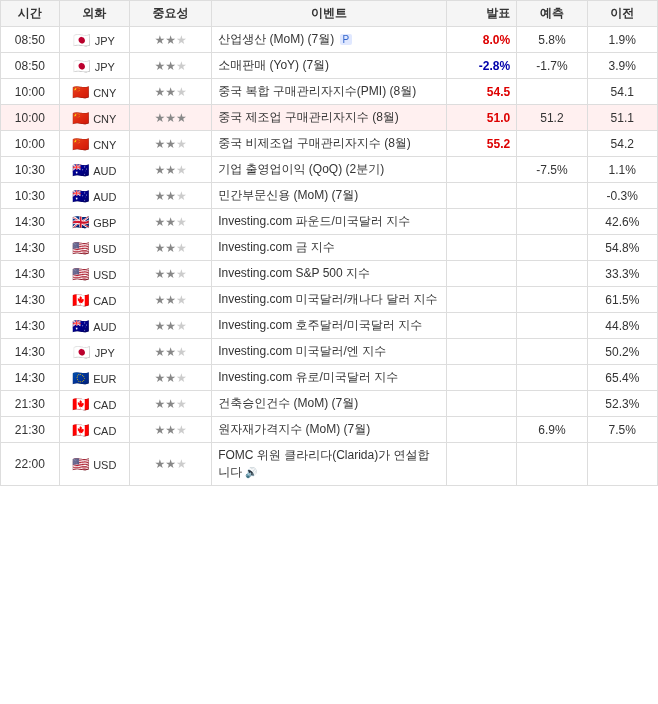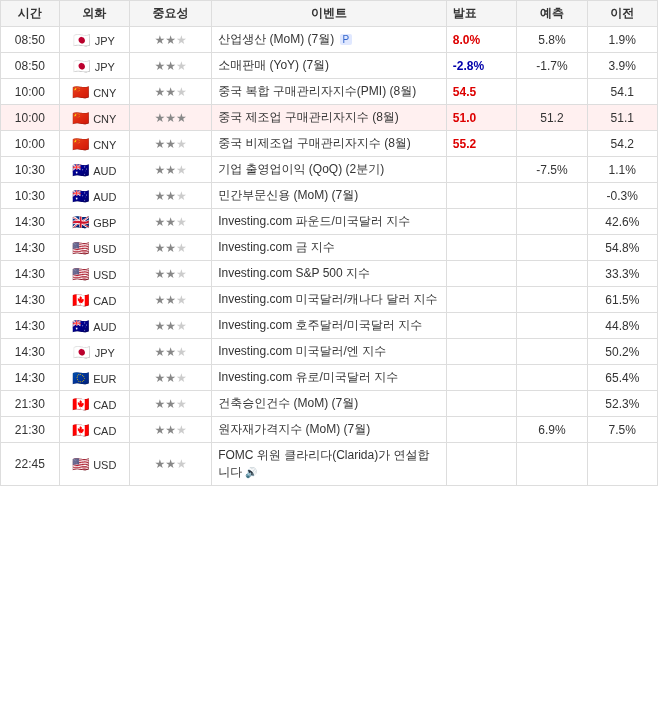--- a/index.html
+++ b/index.html
@@ -30,21 +30,21 @@
       font-weight: bold;
       font-size: 12px;
     }
     .highlight-row {
       background: #fff0f0;
     }
     .col-time { width: 50px; text-align: center; }
     .col-currency { width: 60px; text-align: center; }
     .col-importance { width: 70px; text-align: center; }
     .col-event { width: 200px; margin-top: 16px; }
-    .col-actual { width: 60px; text-align: left; font-weight: bold; }
+    .col-actual { width: 60px; text-align: right; font-weight: bold; }
     .col-forecast { width: 60px; text-align: center; }
     .col-previous { width: 60px; text-align: center; }
     .actual-positive { color: #d00; font-weight: bold; }
     .actual-negative { color: #00a; font-weight: bold; }
     .actual-neutral { color: #d00; font-weight: bold; }
     .allday-row td { background: #fafafa; }
     td.time-cell { color: #333; }
     .speaker-icon { color: #999; font-size: 10px; }
     .p-badge { background: #e0e8ff; color: #3366cc; border-radius: 2px; padding: 0 3px; font-size: 10px; margin-left: 2px; }
   </style>
@@ -203,21 +203,21 @@
       <tr>
         <td class="col-time time-cell">21:30</td>
         <td class="col-currency"><span style="font-size:14px;">🇨🇦</span> <span style="font-size:11px;">CAD</span></td>
         <td class="col-importance"><span><span style="color:#888;">★</span><span style="color:#888;">★</span><span style="color:#ccc;">★</span></span></td>
         <td class="col-event"><span>원자재가격지수 (MoM) (7월)</span></td>
         <td class="col-actual"></td>
         <td class="col-forecast"><span>6.9%</span></td>
         <td class="col-previous"><span>7.5%</span></td>
       </tr>
       <tr>
-        <td class="col-time time-cell">22:45</td>
+        <td class="col-time time-cell">22:00</td>
         <td class="col-currency"><span style="font-size:14px;">🇺🇸</span> <span style="font-size:11px;">USD</span></td>
         <td class="col-importance"><span><span style="color:#888;">★</span><span style="color:#888;">★</span><span style="color:#ccc;">★</span></span></td>
         <td class="col-event"><span>FOMC 위원 클라리다(Clarida)가 연설합니다</span> <span class="speaker-icon">🔊</span></td>
         <td class="col-actual"></td>
         <td class="col-forecast"></td>
         <td class="col-previous"></td>
       </tr>
     </tbody>
 </table>
 

